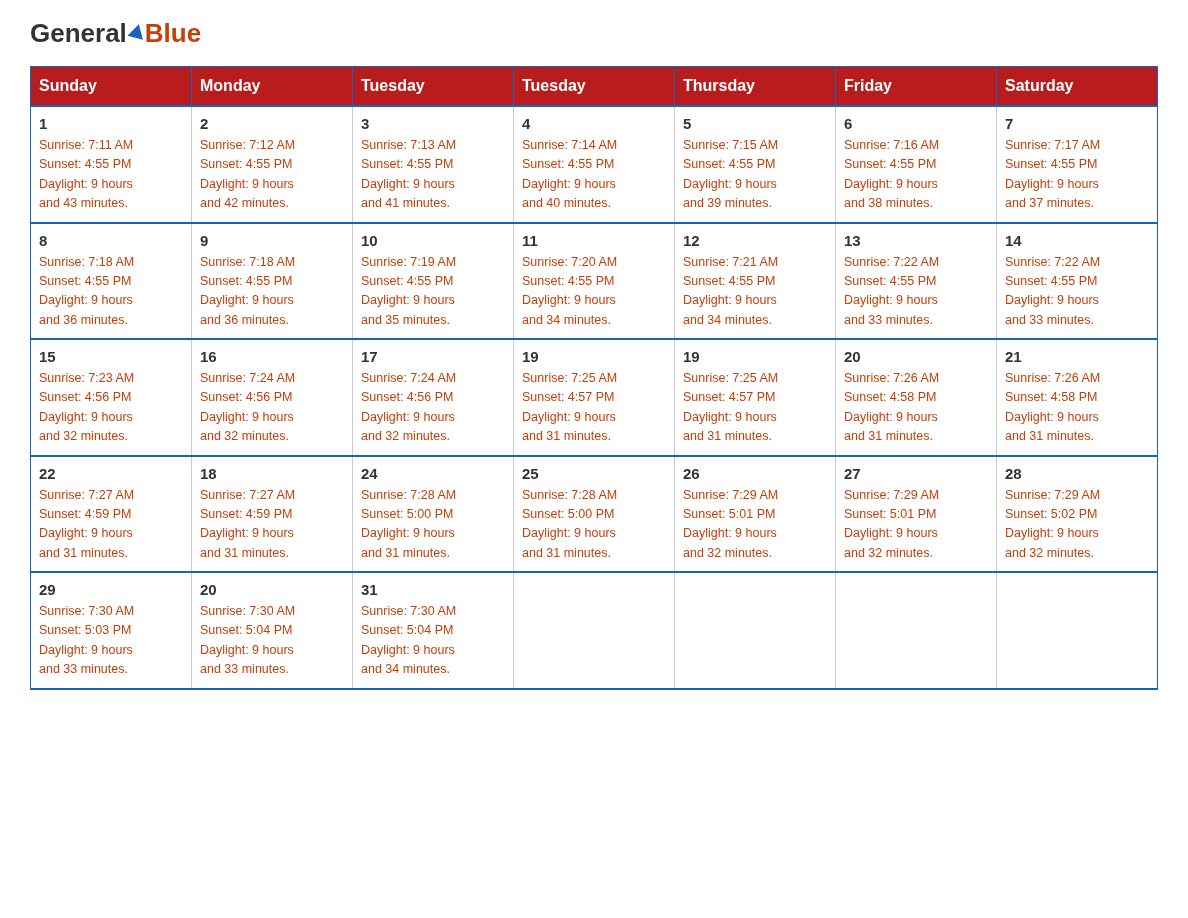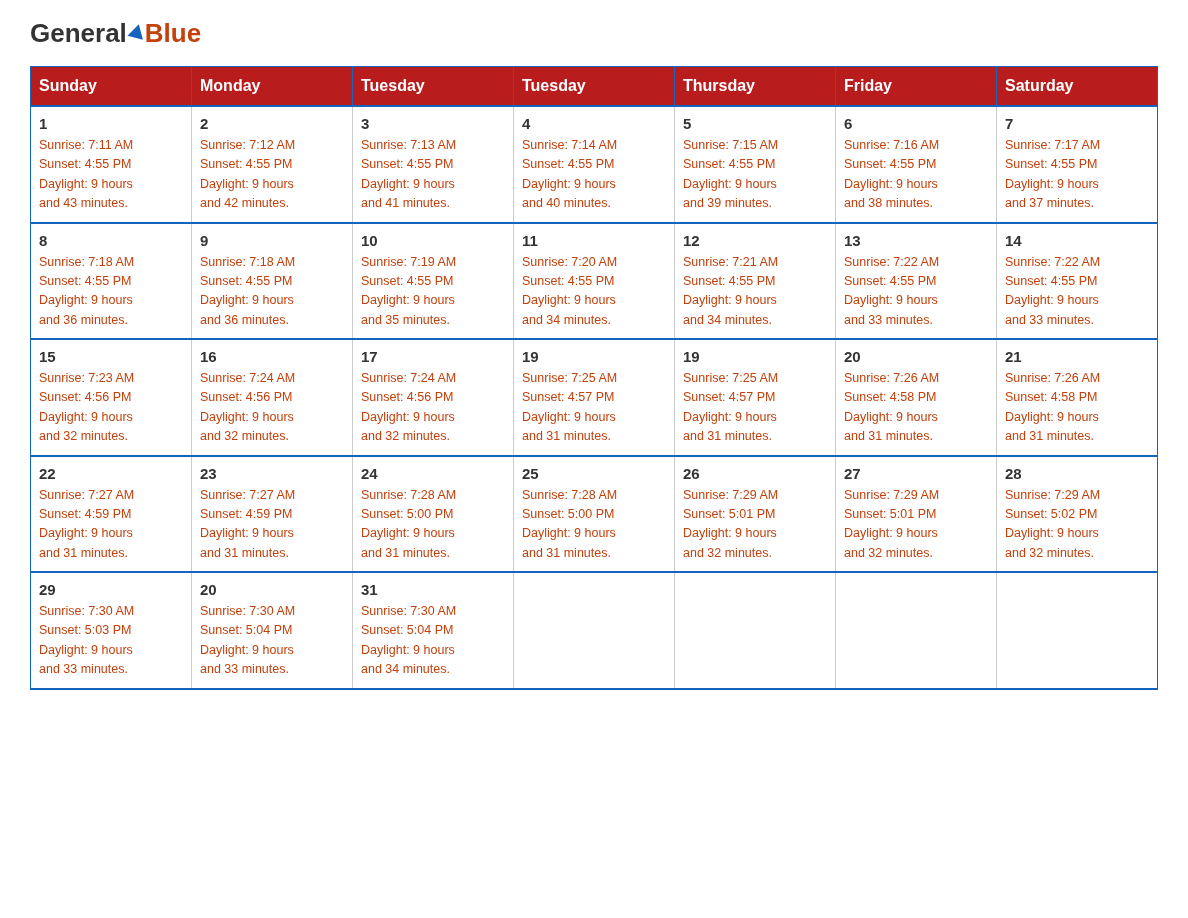--- a/index.html
+++ b/index.html
@@ -347,21 +347,21 @@
         <td>
         <span class="day-number">22</span>
         <div class="day-info">
           Sunrise: 7:27 AM<br>
           Sunset: 4:59 PM<br>
           Daylight: 9 hours<br>
           and 31 minutes.
         </div>
         </td>
         <td>
-        <span class="day-number">23</span>
+        <span class="day-number">18</span>
         <div class="day-info">
           Sunrise: 7:27 AM<br>
           Sunset: 4:59 PM<br>
           Daylight: 9 hours<br>
           and 31 minutes.
         </div>
         </td>
         <td>
         <span class="day-number">24</span>
         <div class="day-info">

